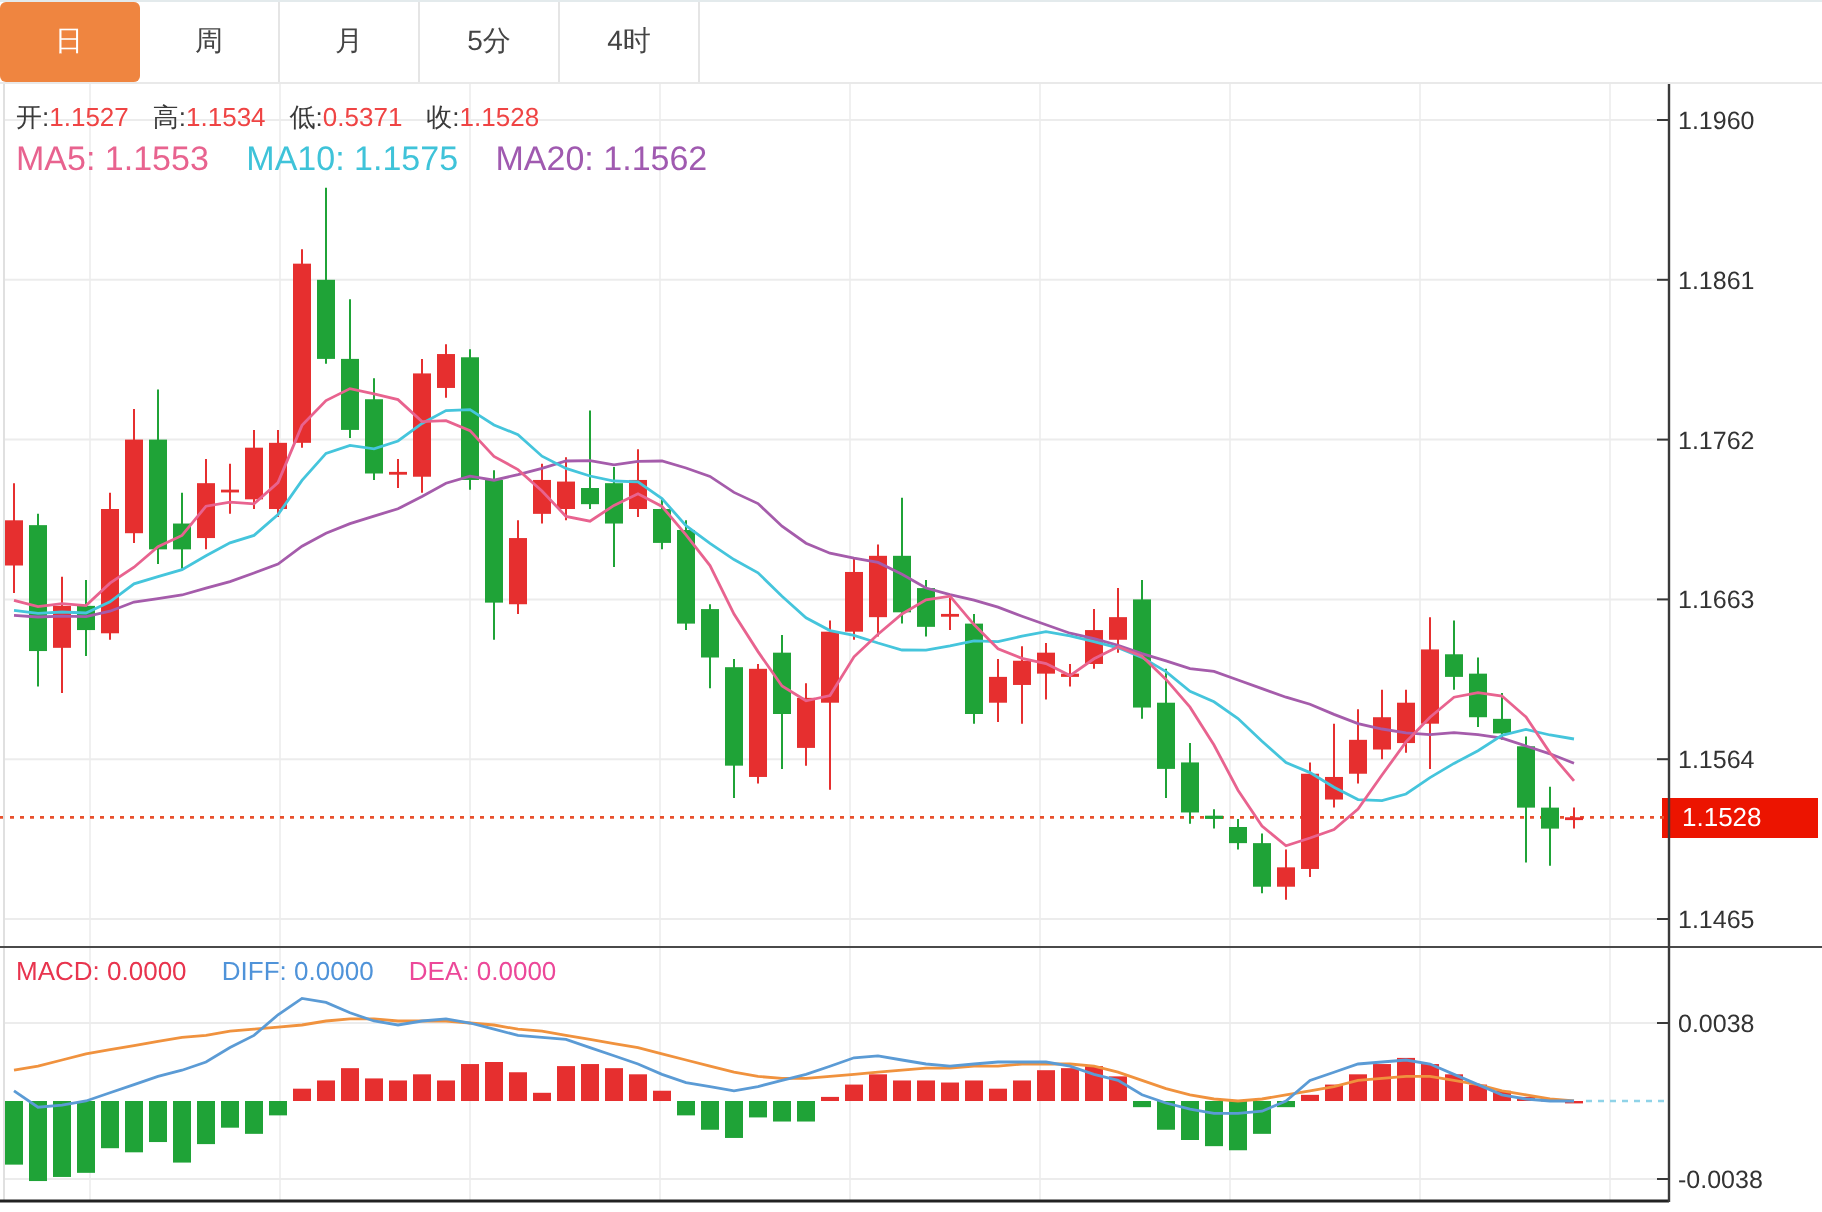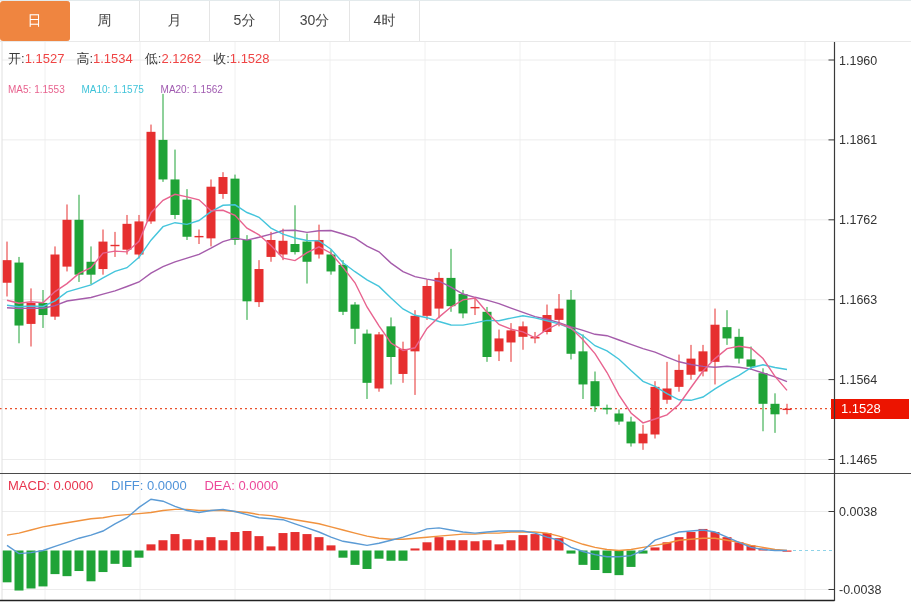--- a/index.html
+++ b/index.html
@@ -15,21 +15,21 @@
     width:70px;height:40px;box-sizing:border-box;border-right:1px solid #e5e5e5;
     display:flex;align-items:center;justify-content:center;font-size:14px;color:#444;
     cursor:pointer;background:#fff;
   }
   .tab.active{background:#ef8540;color:#fff;border-radius:3px;border-right:1px solid #ef8540;}
   #chart-svg{position:absolute;top:0;left:0;z-index:1;}
   .overlay{position:absolute;z-index:7;white-space:nowrap;}
   .quote-row{top:50px;left:8px;font-size:13px;}
   .quote-row .lbl{color:#3a3a3a;}
   .quote-row .val{color:#ef4444;margin-right:12px;}
-  .ma-row{top:84px;left:8px;font-size:10px;}
+  .ma-row{top:70px;left:8px;font-size:17px;}
   .ma-row .ma-item{margin-right:14px;}
   .ma5{color:#e8638f;} .ma10{color:#3fc3d9;} .ma20{color:#a05ab0;}
   .macd-row{top:478px;left:8px;font-size:13px;}
   .macd-row .mi{margin-right:14px;text-align:center;}
   .macd-c{color:#e8344e;} .diff-c{color:#4f93d9;} .dea-c{color:#ec4899;}
   .price-tag{
     position:absolute;left:831px;top:399px;width:78px;height:20px;background:#ec1400;
     color:#fff;font-size:13px;line-height:20px;padding-left:10px;box-sizing:border-box;
   }
 </style>
@@ -279,26 +279,25 @@
     <text x="839" y="516.0006000000001" font-size="12.5" fill="#333333">0.0038</text>
     <line x1="828.5" y1="589.4994" x2="834.5" y2="589.4994" stroke="#3a3a3a" stroke-width="1"></line>
     <text x="839" y="593.9994" font-size="12.5" fill="#333333">-0.0038</text>
   </svg>
 
 <div class="toolbar" id="toolbar">
     <div class="tab active">日</div>
     <div class="tab">周</div>
     <div class="tab">月</div>
     <div class="tab">5分</div>
-    <div class="tab">30分</div>
     <div class="tab">4时</div>
   </div>
 
 <div class="overlay quote-row">
-  <span class="lbl">开:</span><span class="val">1.1527</span><span class="lbl">高:</span><span class="val">1.1534</span><span class="lbl">低:</span><span class="val">2.1262</span><span class="lbl">收:</span><span class="val">1.1528</span>
+  <span class="lbl">开:</span><span class="val">1.1527</span><span class="lbl">高:</span><span class="val">1.1534</span><span class="lbl">低:</span><span class="val">0.5371</span><span class="lbl">收:</span><span class="val">1.1528</span>
 </div>
 
 <div class="overlay ma-row">
   <span class="ma-item ma5"><span>MA5:</span> <span>1.1553</span></span>
   <span class="ma-item ma10"><span>MA10:</span> <span>1.1575</span></span>
   <span class="ma-item ma20"><span>MA20:</span> <span>1.1562</span></span>
 </div>
 
 <div class="overlay macd-row">
   <span class="mi macd-c"><span>MACD:</span> <span>0.0000</span></span>

